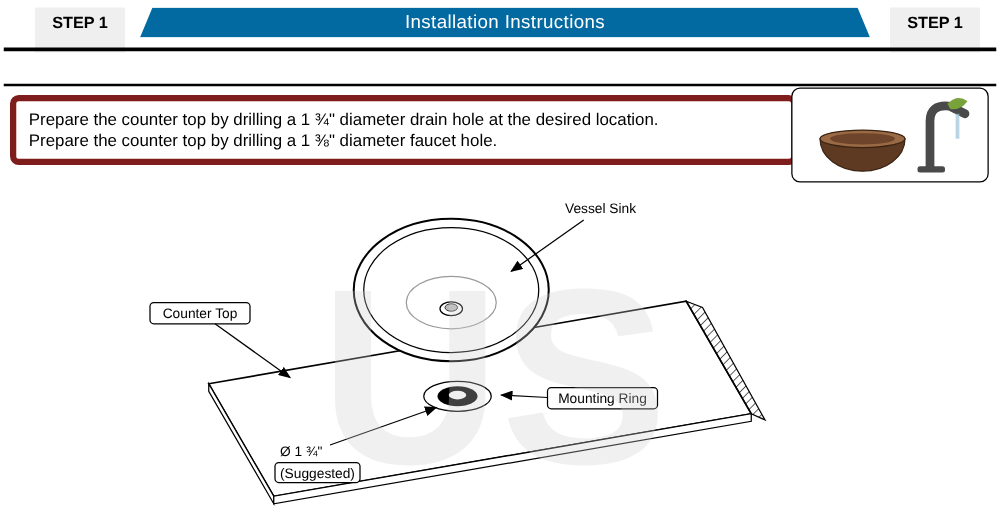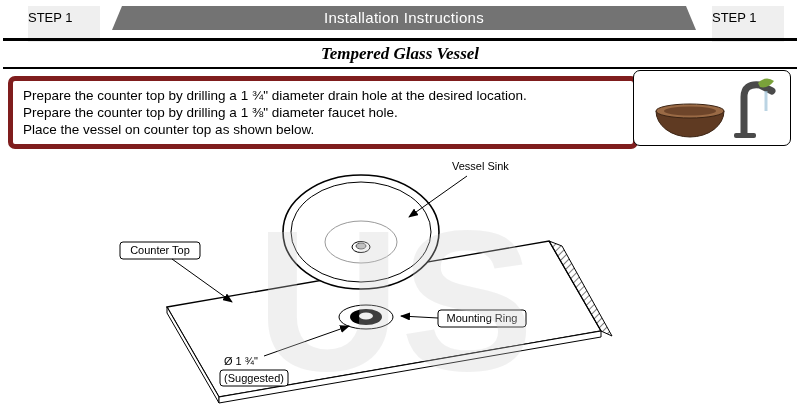--- a/index.html
+++ b/index.html
@@ -3,27 +3,27 @@
 <meta charset="utf-8">
 <style>
   html,body{margin:0;padding:0;background:#fff;}
   .page{
     position:relative;width:800px;height:419px;background:#fff;overflow:hidden;
     font-family:"Liberation Sans",sans-serif;color:#000;
   }
   
   .hdr{position:absolute;top:6px;left:0;width:800px;height:24px;}
   .step{
-    position:absolute;top:0;height:36px;line-height:24px;width:72px;
-    font-size:13px;font-weight:normal;background:#efefef;
+    position:absolute;top:0;height:36px;line-height:24px;width:72px;text-align:center;
+    font-size:13px;font-weight:bold;background:#efefef;
   }
   .step.left{left:28px;}
   .step.right{right:16px;}
   .hdr-bar{
-    position:absolute;left:112px;right:104px;top:0;height:24px;background:#737373;color:#fff;
+    position:absolute;left:112px;right:104px;top:0;height:24px;background:#0369a1;color:#fff;
     text-align:center;line-height:24px;font-size:15px;letter-spacing:.3px;
     clip-path:polygon(10px 0,calc(100% - 10px) 0,100% 100%,0 100%);
   }
   .rule1{position:absolute;top:38px;left:3px;right:3px;height:3px;background:#000;}
   .rule2{position:absolute;top:67px;left:3px;right:3px;height:2px;background:#000;}
   .subtitle{
     position:absolute;top:44px;left:0;width:800px;text-align:center;
     font-family:"Liberation Serif",serif;font-style:italic;font-weight:bold;font-size:17px;
   }
   
@@ -49,27 +49,25 @@
 
 <div class="page">
 
   <div class="hdr">
     <div class="step left">STEP 1</div>
     <div class="hdr-bar">Installation Instructions</div>
     <div class="step right">STEP 1</div>
   </div>
   <div class="rule1"></div>
 
-  <div class="subtitle">Tempered Glass Vessel</div>
   <div class="rule2"></div>
 
   <div class="instr">
     <div>Prepare the counter top by drilling a 1 ¾" diameter drain hole at the desired location.</div>
     <div>Prepare the counter top by drilling a 1 ⅜" diameter faucet hole.</div>
-    <div>Place the vessel on counter top as shown below.</div>
   </div>
 
   <div class="illus">
     <svg viewBox="0 0 156 74">
 
       <g>
         <rect x="100" y="62" width="22" height="5" rx="2" fill="#4a4a4a"></rect>
         <path d="M110,63 L110,26 Q110,12 126,14 L138,20" stroke="#4a4a4a" stroke-width="7" fill="none" stroke-linecap="round"></path>
         <path d="M124,12 Q132,4 140,10 Q134,18 126,16 Z" fill="#7aa23a"></path>
         <path d="M132,20 L132,40" stroke="#9fc3d8" stroke-width="3" opacity="0.7"></path>

